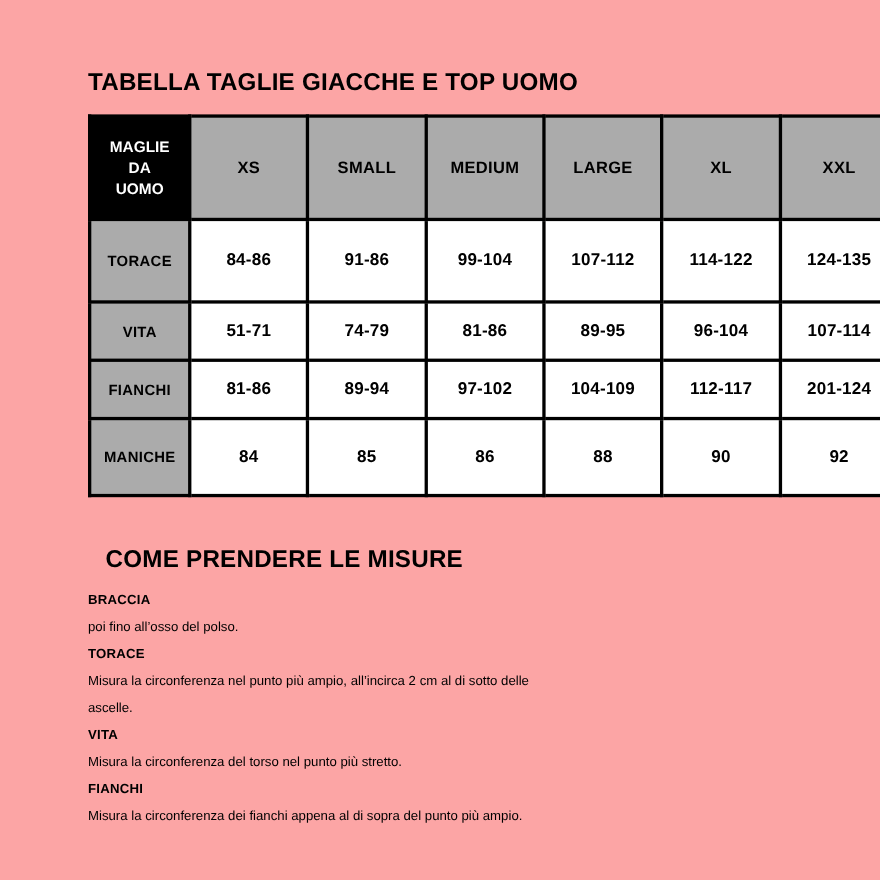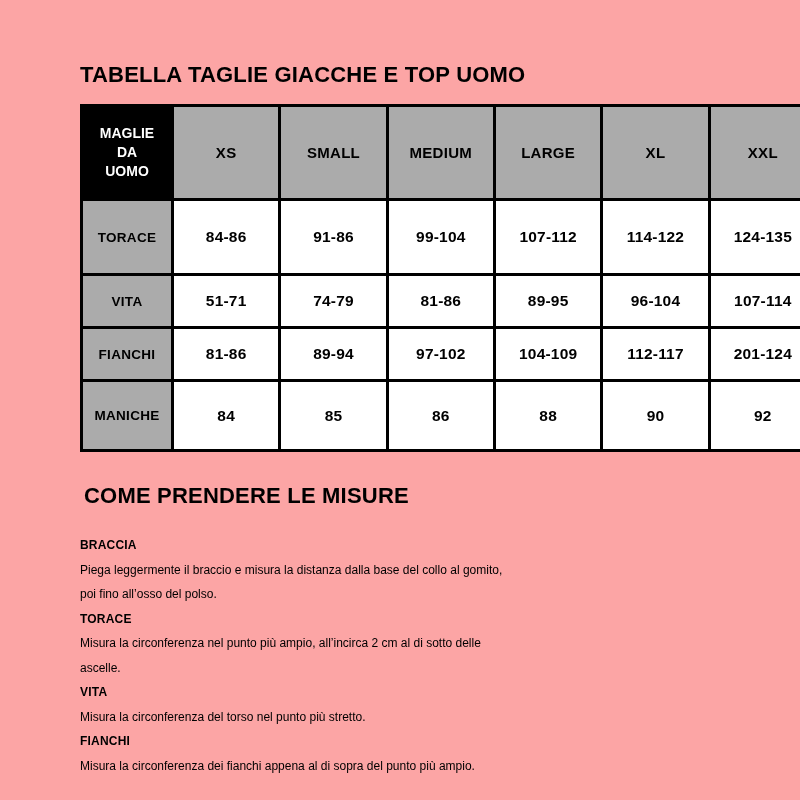--- a/index.html
+++ b/index.html
@@ -24,21 +24,21 @@
   tr.r-torace{height:75px;}
   tr.r-vita{height:53px;}
   tr.r-fianchi{height:53px;}
   tr.r-maniche{height:70px;}
   th.corner{background:#000;color:#fff;font-size:14px;line-height:19px;}
   th.corner span{display:block;}
   th.colhead{background:#ABABAB;color:#000;font-size:15px;letter-spacing:.3px;}
   th.rowlabel{background:#ABABAB;color:#000;font-size:13.5px;letter-spacing:.3px;}
   td.val{background:#fff;font-size:15.5px;letter-spacing:.2px;}
   .guide-heading{
-    position:absolute;left:80px;top:481px;margin:4px;
+    position:absolute;left:80px;top:481px;margin:16px;
     font-size:22px;font-weight:bold;line-height:22px;letter-spacing:.2px;white-space:nowrap;
   }
   .guide{
     position:absolute;left:80px;top:517px;width:660px;
     font-size:12px;line-height:24.5px;margin-top:16px;
   }
   .g-label{font-weight:bold;letter-spacing:.2px;}
   .g-line{font-weight:normal;white-space:nowrap;}
 </style>
 </head>
@@ -108,21 +108,20 @@
       <td class="val">90</td>
       <td class="val">92</td>
     </tr>
   </tbody>
     </table>
 
   <h2 class="guide-heading">COME PRENDERE LE MISURE</h2>
 
   <div class="guide">
     <div class="g-label">BRACCIA</div>
-    <div class="g-line">Piega leggermente il braccio e misura la distanza dalla base del collo al gomito,</div>
     <div class="g-line">poi fino all’osso del polso.</div>
     <div class="g-label">TORACE</div>
     <div class="g-line">Misura la circonferenza nel punto più ampio, all’incirca 2 cm al di sotto delle</div>
     <div class="g-line">ascelle.</div>
     <div class="g-label">VITA</div>
     <div class="g-line">Misura la circonferenza del torso nel punto più stretto.</div>
     <div class="g-label">FIANCHI</div>
     <div class="g-line">Misura la circonferenza dei fianchi appena al di sopra del punto più ampio.</div>
   </div>
 

